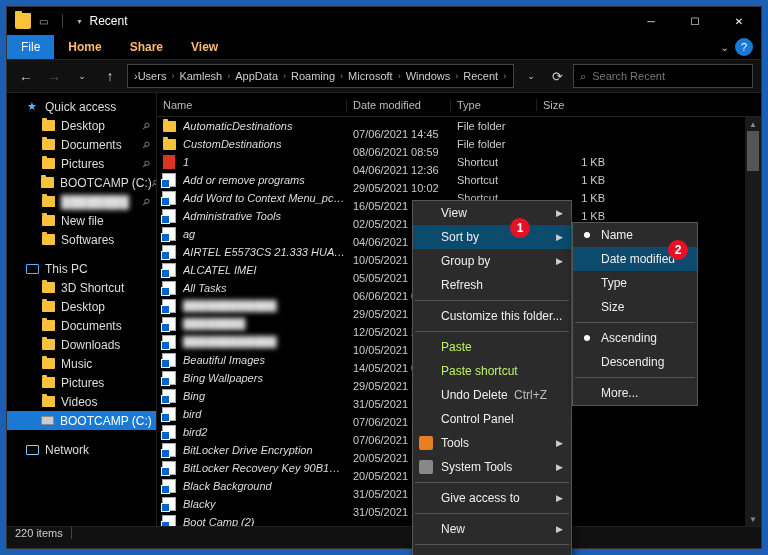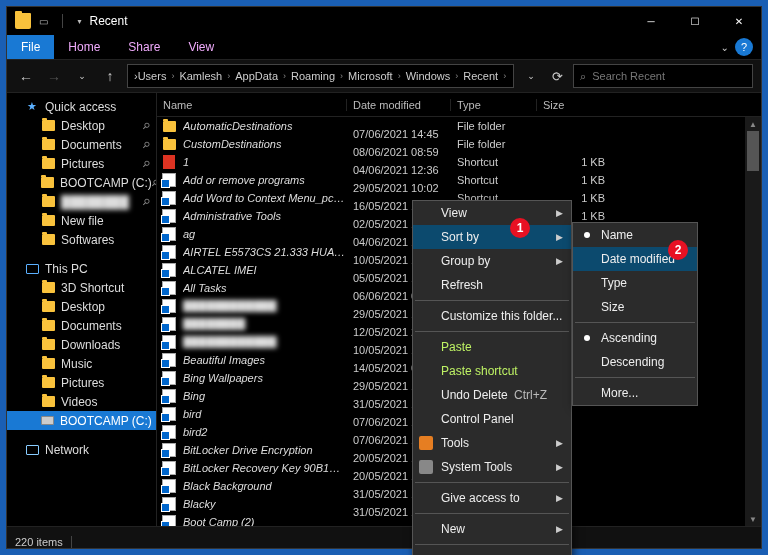--- a/index.html
+++ b/index.html
@@ -8,21 +8,21 @@
 .titlebar { height: 28px; background: #000; display: flex; align-items: center; color: #fff; font-size: 12px; }
 .titlebar .folder-icon { width: 16px; height: 16px; background: #f9c23c; margin-left: 8px; border-radius: 1px 1px 2px 2px; position: relative; }
 .titlebar .folder-icon::before { content: ""; position: absolute; top: -2px; left: 0; width: 7px; height: 3px; background: #f9c23c; border-radius: 1px 1px 0 0; }
 .titlebar .qat { display: flex; gap: 8px; margin-left: 8px; align-items: center; }
 .titlebar .divider { width: 1px; height: 14px; background: #444; margin: 0 6px; }
 .titlebar .title { margin-left: 8px; }
 .titlebar .spacer { flex: 1; }
 .titlebar .winbtn { width: 44px; height: 28px; display: flex; align-items: center; justify-content: center; color: #fff; font-size: 10px; }
 .menubar { height: 24px; background: #000; display: flex; align-items: center; font-size: 12px; }
 .menubar .file-tab { background: #1979d4; color: #fff; padding: 4px 14px; height: 24px; display: flex; align-items: center; }
-.menubar .tab { color: #f0abfc; padding: 4px 14px; }
+.menubar .tab { color: #fdba74; padding: 4px 14px; font-weight: bold; }
 .menubar .spacer { flex: 1; }
 .menubar .chev { color: #ccc; margin-right: 6px; font-size: 10px; }
 .help { width: 18px; height: 18px; border-radius: 50%; background: #1979d4; color: #fff; display: flex; align-items: center; justify-content: center; font-size: 11px; margin-right: 8px; }
 .navbar { height: 34px; background: #111; border-top: 1px solid #222; border-bottom: 1px solid #222; display: flex; align-items: center; padding: 0 8px; gap: 6px; }
 .navbtn { color: #ccc; width: 22px; text-align: center; font-size: 14px; }
 .navbtn.disabled { color: #555; }
 .breadcrumb { flex: 1; height: 24px; border: 1px solid #444; background: #000; display: flex; align-items: center; padding: 0 6px; font-size: 11px; color: #ccc; overflow: hidden; }
 .crumb { display: flex; align-items: center; white-space: nowrap; }
 .crumb .sep { color: #888; margin: 0 5px; font-size: 9px; }
 .refresh { color: #ccc; font-size: 13px; margin: 0 4px; }
@@ -49,21 +49,21 @@
 .filelist { flex: 1; overflow: hidden; font-size: 11px; }
 .row { display: flex; align-items: center; height: 18px; color: #ddd; }
 .row .fi { width: 16px; height: 16px; margin-left: 4px; margin-right: 6px; display: flex; align-items: center; justify-content: center; }
 .row .nm { width: 164px; white-space: nowrap; overflow: hidden; text-overflow: ellipsis; font-style: italic; }
 .row .dt { width: 104px; padding-left: 6px; color: #ccc; margin-top: 16px; }
 .row .tp { width: 86px; padding-left: 6px; color: #ccc; }
 .row .sz { width: 74px; text-align: right; padding-right: 6px; color: #ccc; }
 .shortcut-ico { width: 14px; height: 14px; background: #fff; border: 1px solid #aaa; position: relative; display: inline-block; }
 .shortcut-ico::after { content: ""; position: absolute; left: -2px; bottom: -2px; width: 7px; height: 7px; background: #0066cc; border: 1px solid #fff; }
 .blur { filter: blur(2.5px); }
-.statusbar { height: 22px; background: #111; border-top: 1px solid #222; display: flex; align-items: flex-end; padding: 0 8px; font-size: 11px; color: #ccc; }
+.statusbar { height: 22px; background: #111; border-top: 1px solid #222; display: flex; align-items: flex-start; padding: 0 8px; font-size: 11px; color: #ccc; }
 .statusbar .sb-sep { width: 1px; height: 12px; background: #444; margin: 0 8px; }
 
 .ctxmenu { position: absolute; background: #2b2b2b; border: 1px solid #555; font-size: 12px; color: #eee; box-shadow: 2px 2px 8px rgba(0,0,0,0.6); }
 .ctxmenu .mi { height: 24px; display: flex; align-items: center; padding: 0 24px 0 28px; position: relative; white-space: nowrap; }
 .ctxmenu .mi.disabled { color: #bef264; }
 .ctxmenu .mi.highlight { background: #0c4a6e; }
 .ctxmenu .mi .arrow { position: absolute; right: 8px; font-size: 9px; color: #ccc; }
 .ctxmenu .mi .accel { position: absolute; right: 24px; color: #bbb; }
 .ctxmenu .mi .tool-ico { position: absolute; left: 6px; width: 14px; height: 14px; }
 .ctxmenu .sep { height: 1px; background: #555; margin: 3px 2px; }

